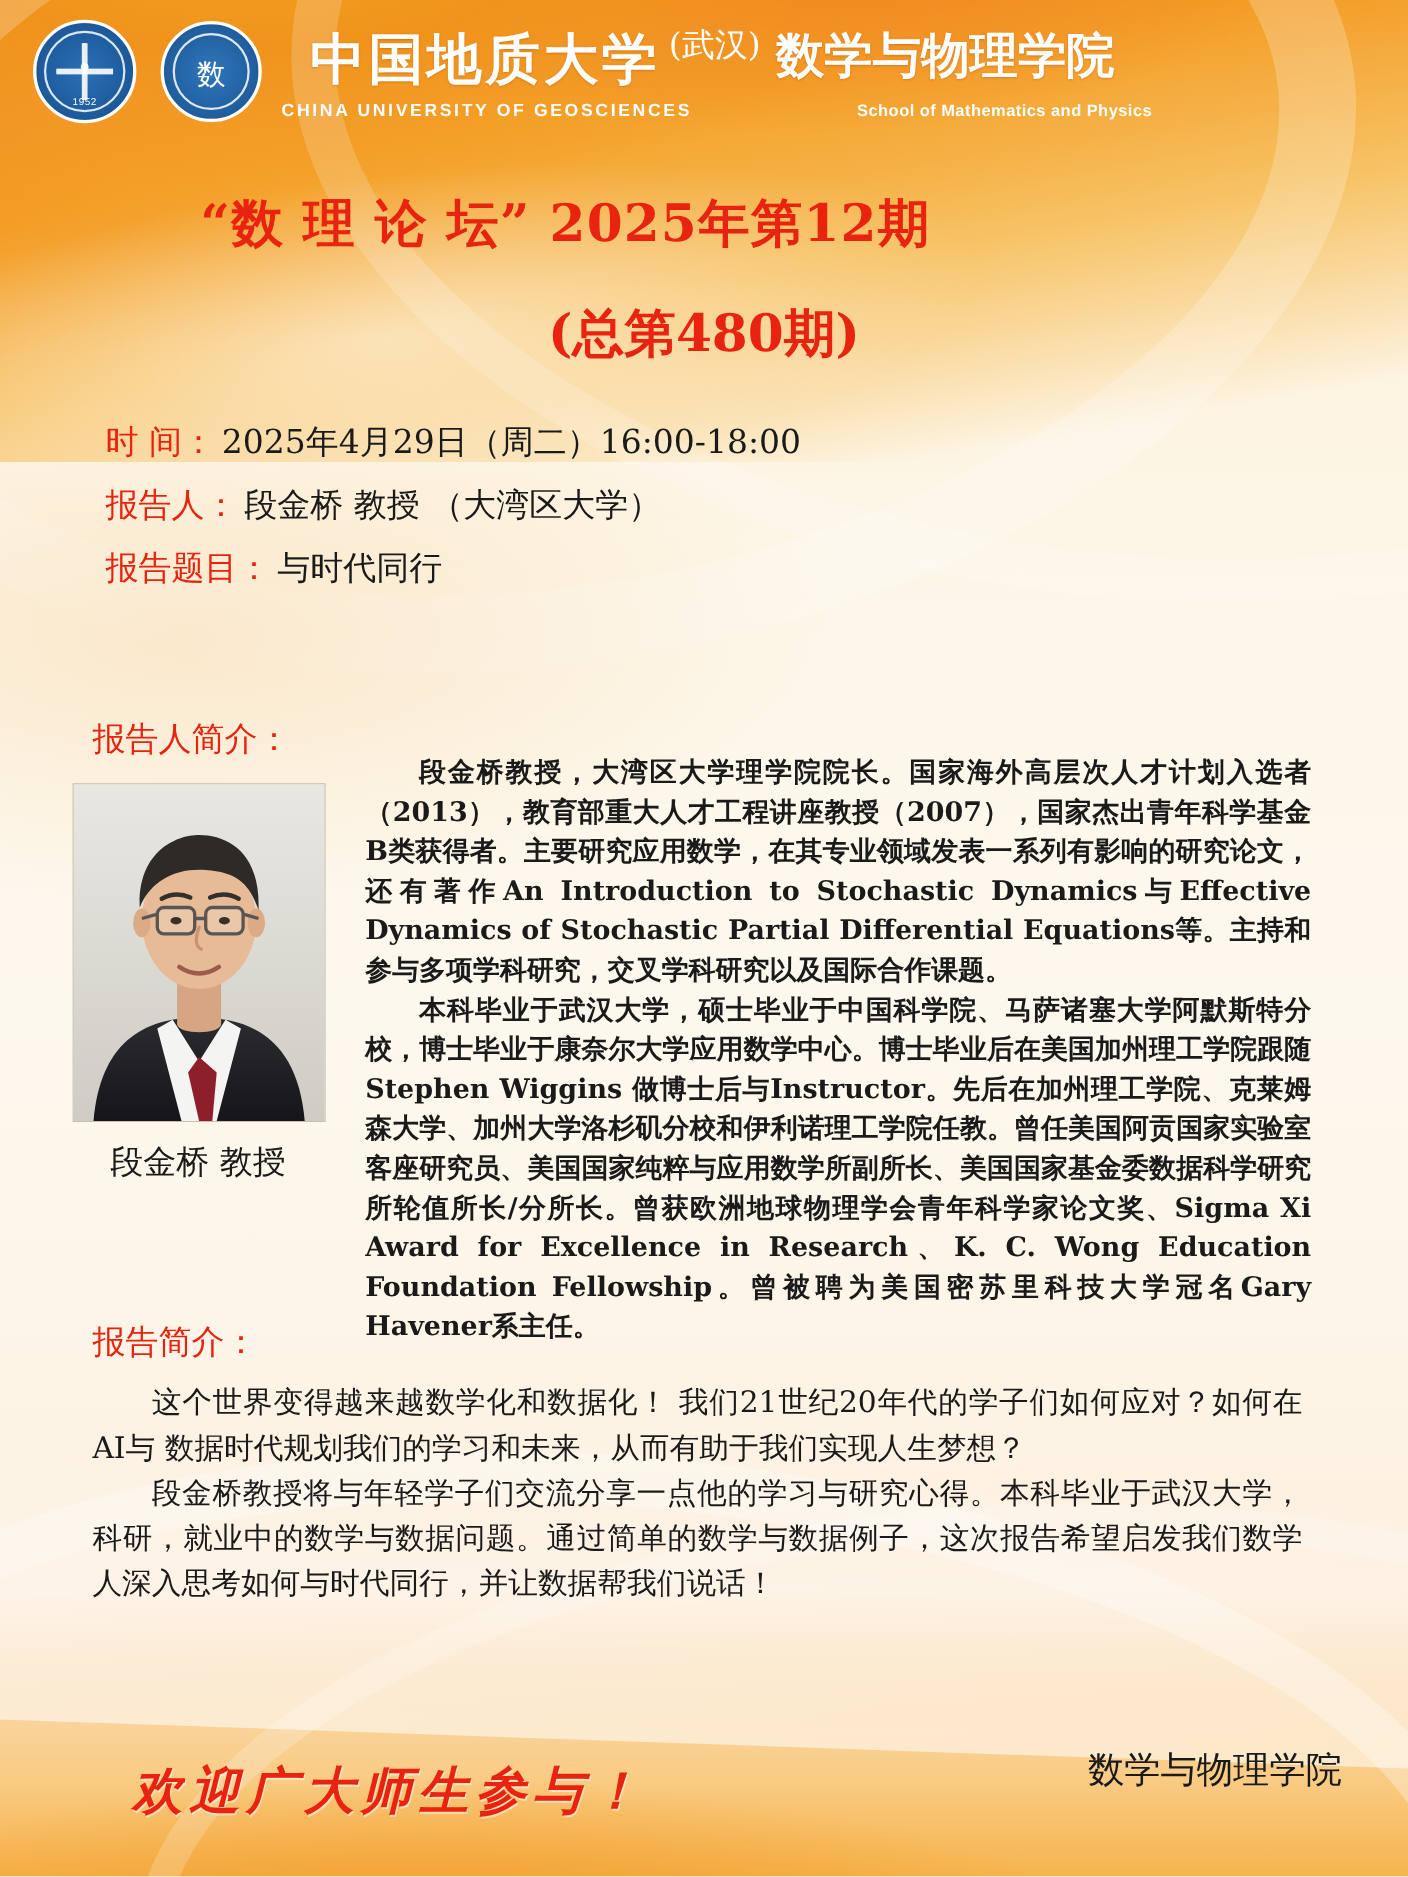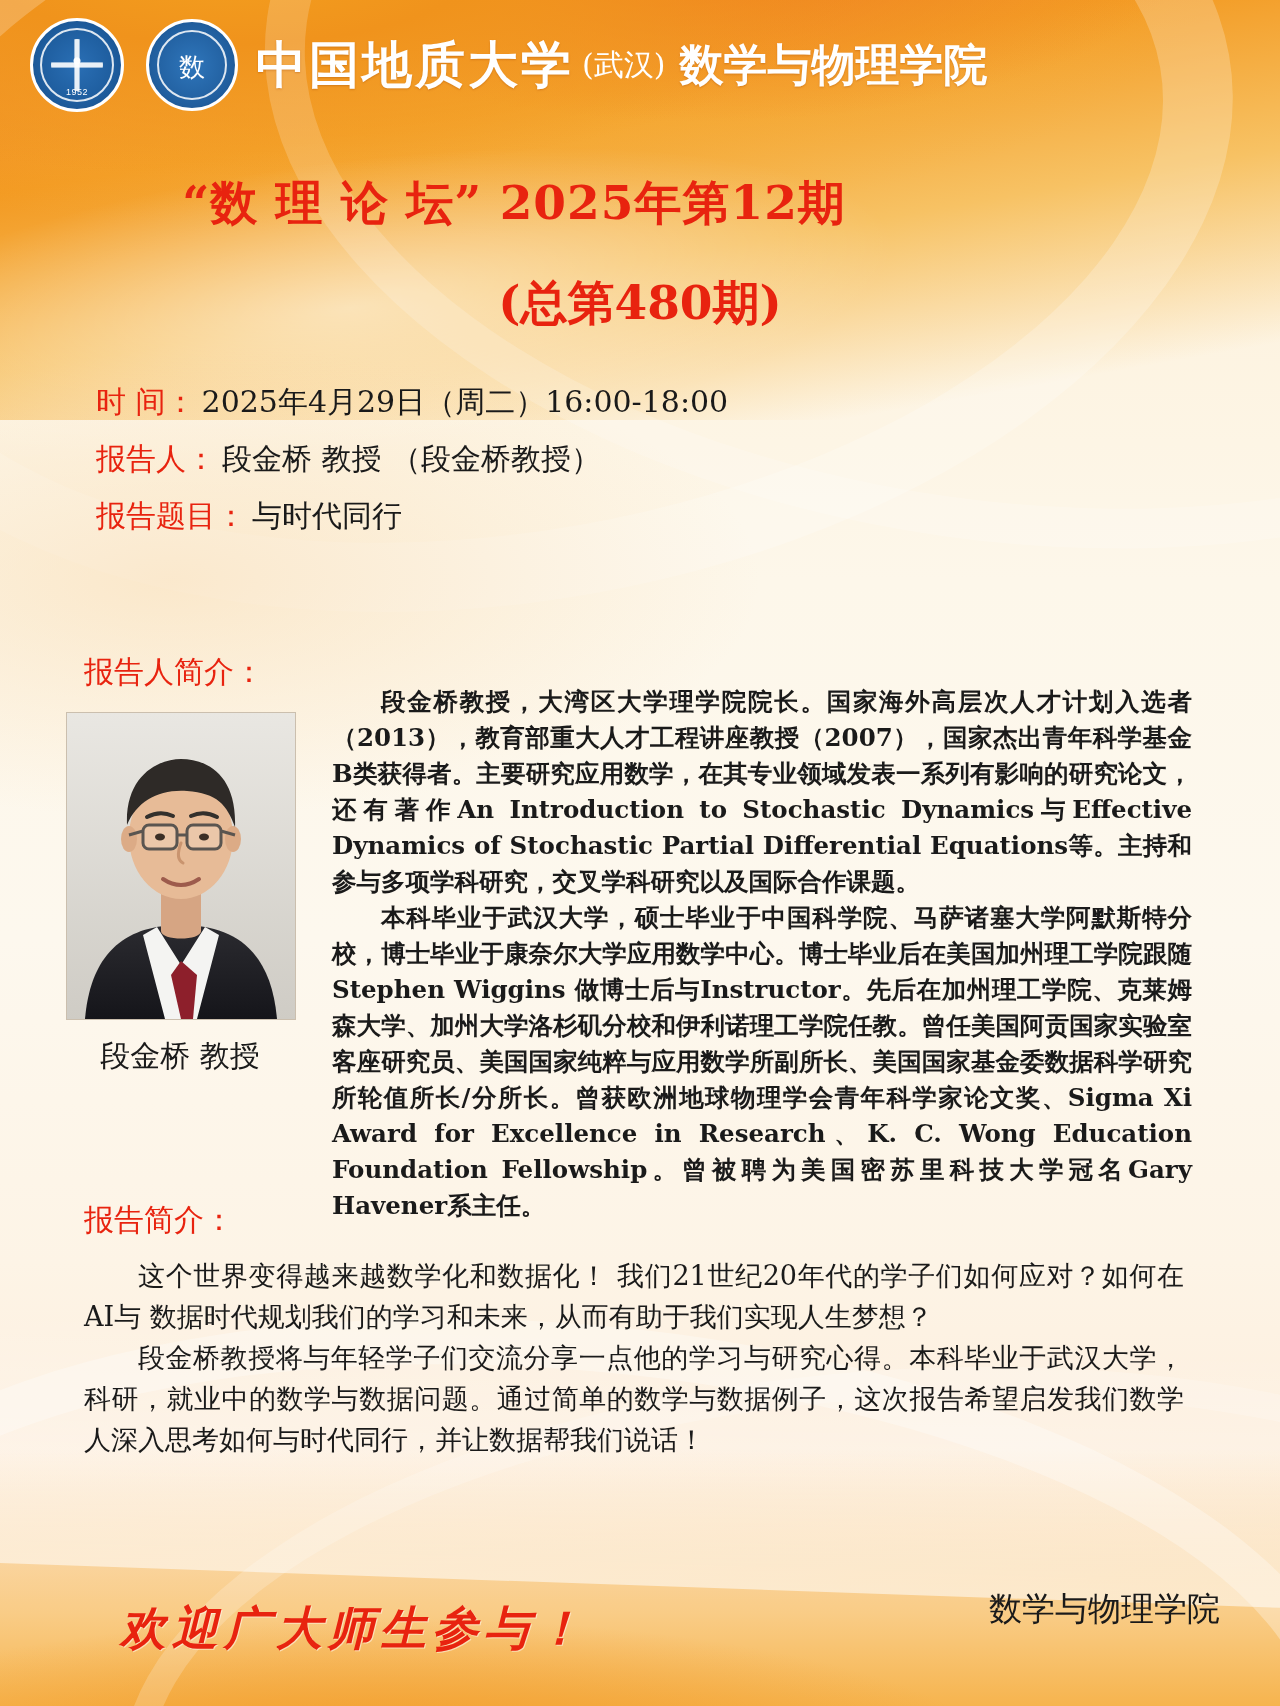--- a/index.html
+++ b/index.html
@@ -174,22 +174,23 @@
   }
   .title-block {
     margin-left: 18px;
     display: flex;
     flex-direction: column;
     justify-content: center;
     color: #ffffff;
   }
   .title-row {
     display: flex;
-    align-items: center;
+    align-items: flex-start;
     white-space: nowrap;
+    margin-left: 26px;
   }
   .cn-name {
     font-size: 50px;
     font-weight: bold;
     letter-spacing: 3px;
     font-family: "DejaVu Serif", serif;
     text-shadow: 0 1px 2px rgba(160,70,0,0.35);
   }
   .cn-city {
     font-size: 30px;
@@ -374,36 +375,40 @@
     </div>
     <div class="seal2">
       <div class="seal2-glyph">数</div>
     </div>
     <div class="title-block">
       <div class="title-row">
         <span class="cn-name">中国地质大学</span>
         <span class="cn-city">(武汉)</span>
         <span class="cn-school">数学与物理学院</span>
       </div>
+      <div class="en-row">
+        <span class="en-name">CHINA UNIVERSITY OF GEOSCIENCES</span>
+        <span class="en-school">School of Mathematics and Physics</span>
+      </div>
     </div>
   </div>
 
   <div class="content">
 
     <div class="forum-title">“数 理 论 坛” 2025年第12期</div>
     <div class="forum-sub">(总第480期)</div>
 
     <div class="meta">
       <div class="meta-row">
         <span class="meta-label">时 间：</span>
         <span class="meta-value">2025年4月29日（周二）16:00-18:00</span>
       </div>
       <div class="meta-row">
         <span class="meta-label">报告人：</span>
-        <span class="meta-value">段金桥 教授 （段金桥教授）</span>
+        <span class="meta-value">段金桥 教授 （大湾区大学）</span>
       </div>
       <div class="meta-row">
         <span class="meta-label">报告题目：</span>
         <span class="meta-value">与时代同行</span>
       </div>
     </div>
 
     <div class="bio-label">报告人简介：</div>
 
     <div class="photo">

